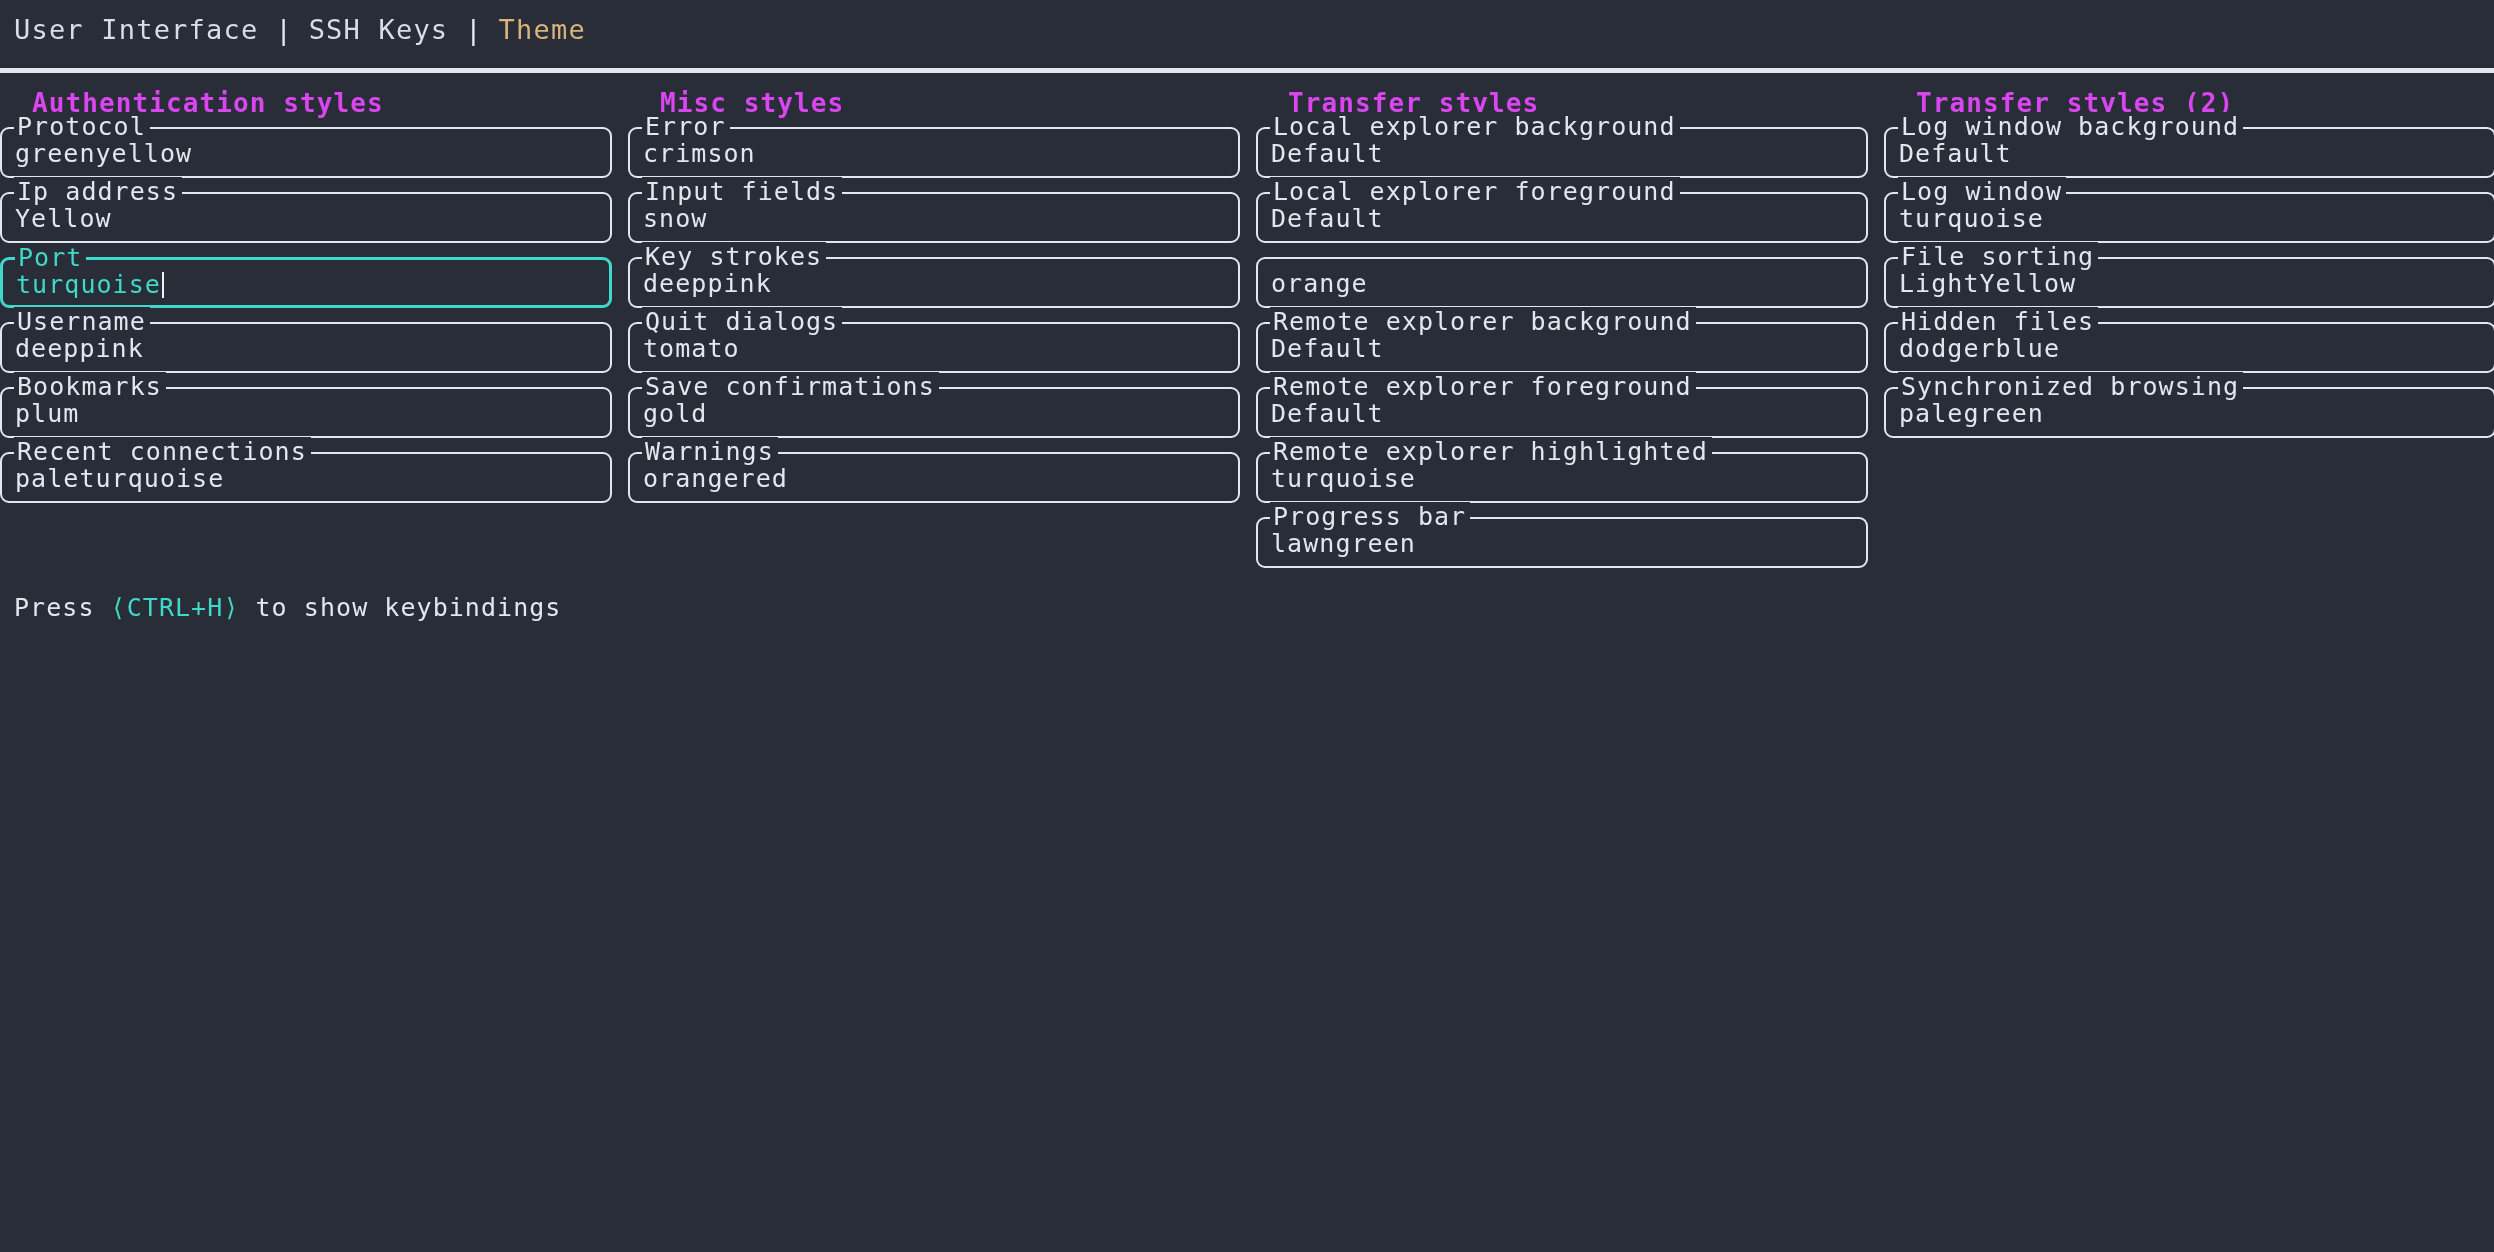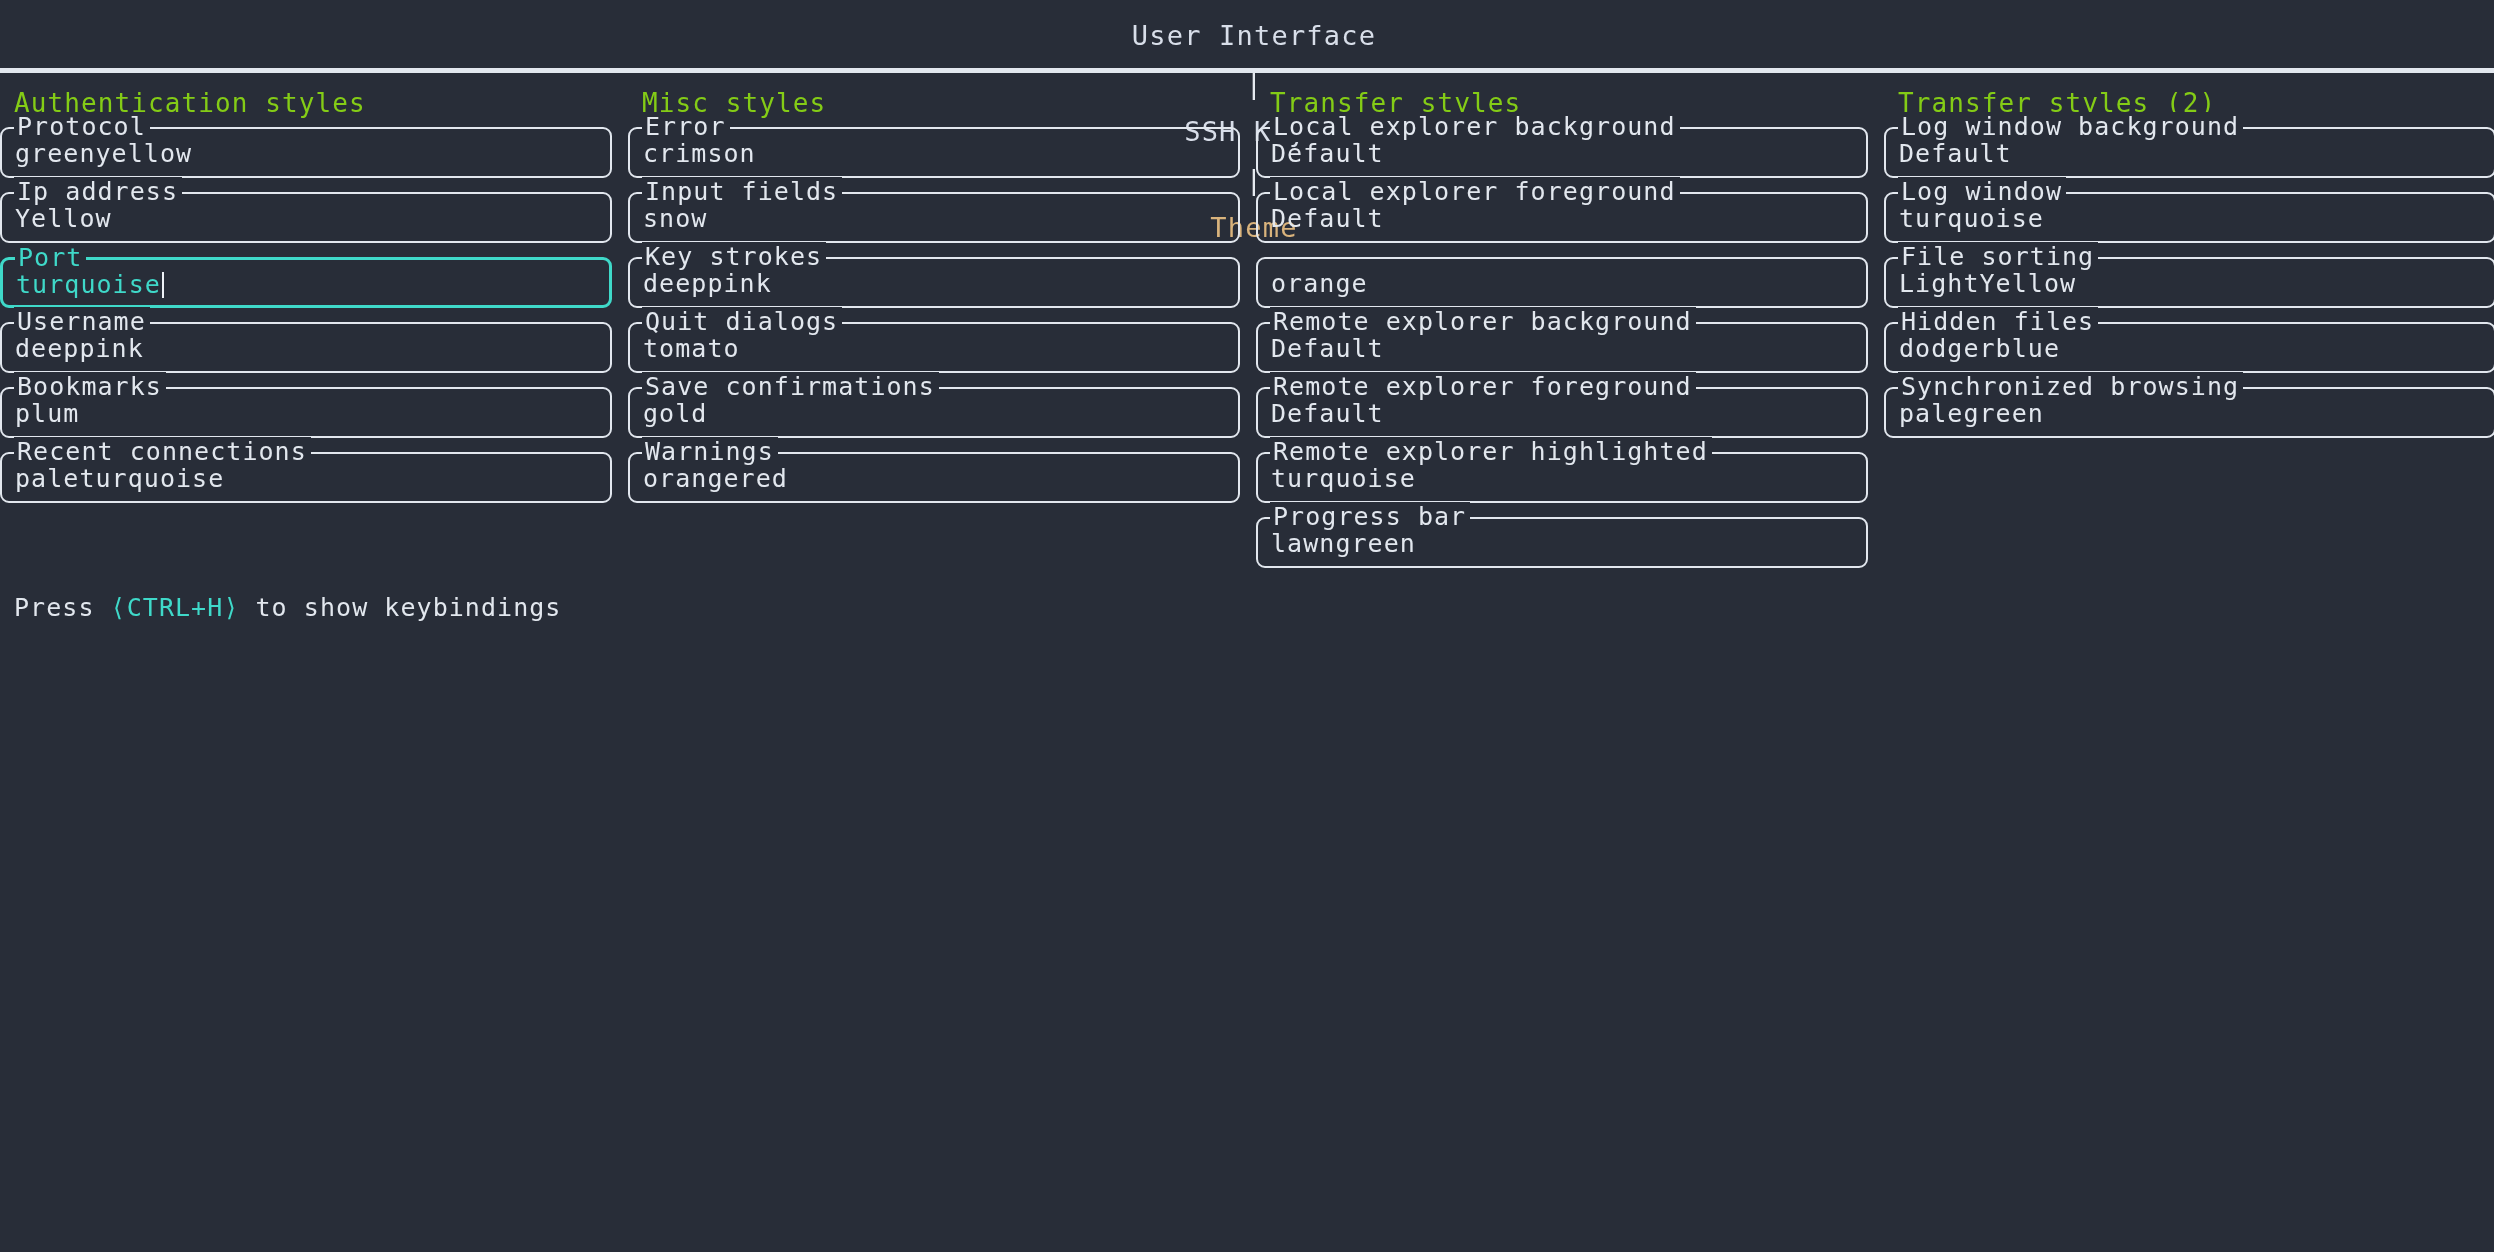--- a/index.html
+++ b/index.html
@@ -15,21 +15,20 @@
     color: #d8dee9;
   }
 
   
   #tabbar {
     display: flex;
     align-items: center;
     height: 48px;
     padding: 12px 0 0 14px;
     box-sizing: border-box;
-    flex-direction: column;
   }
   .tab {
     font-size: 27px;
     letter-spacing: 1.2px;
     color: #d8dee9;
     white-space: nowrap;
     line-height: 48px;
   }
   .tab.active { color: #d9b37c; }
   .tab-sep {
@@ -55,25 +54,26 @@
   .column {
     width: 612px;
     margin-right: 16px;
     flex: 0 0 auto;
   }
   .column:last-child { margin-right: 0; }
 
   .col-title {
     font-size: 26px;
     letter-spacing: 1.1px;
-    color: #84cc16;
-    padding-left: 14px;
+    color: #d946ef;
+    padding-left: 32px;
     height: 33px;
     line-height: 33px;
     white-space: nowrap;
+    font-weight: bold;
   }
 
   
   .field {
     position: relative;
     height: 51px;
     margin: 7px 0 14px 0;
     border: 2px solid #e2e7ee;
     border-radius: 9px;
     box-sizing: border-box;

